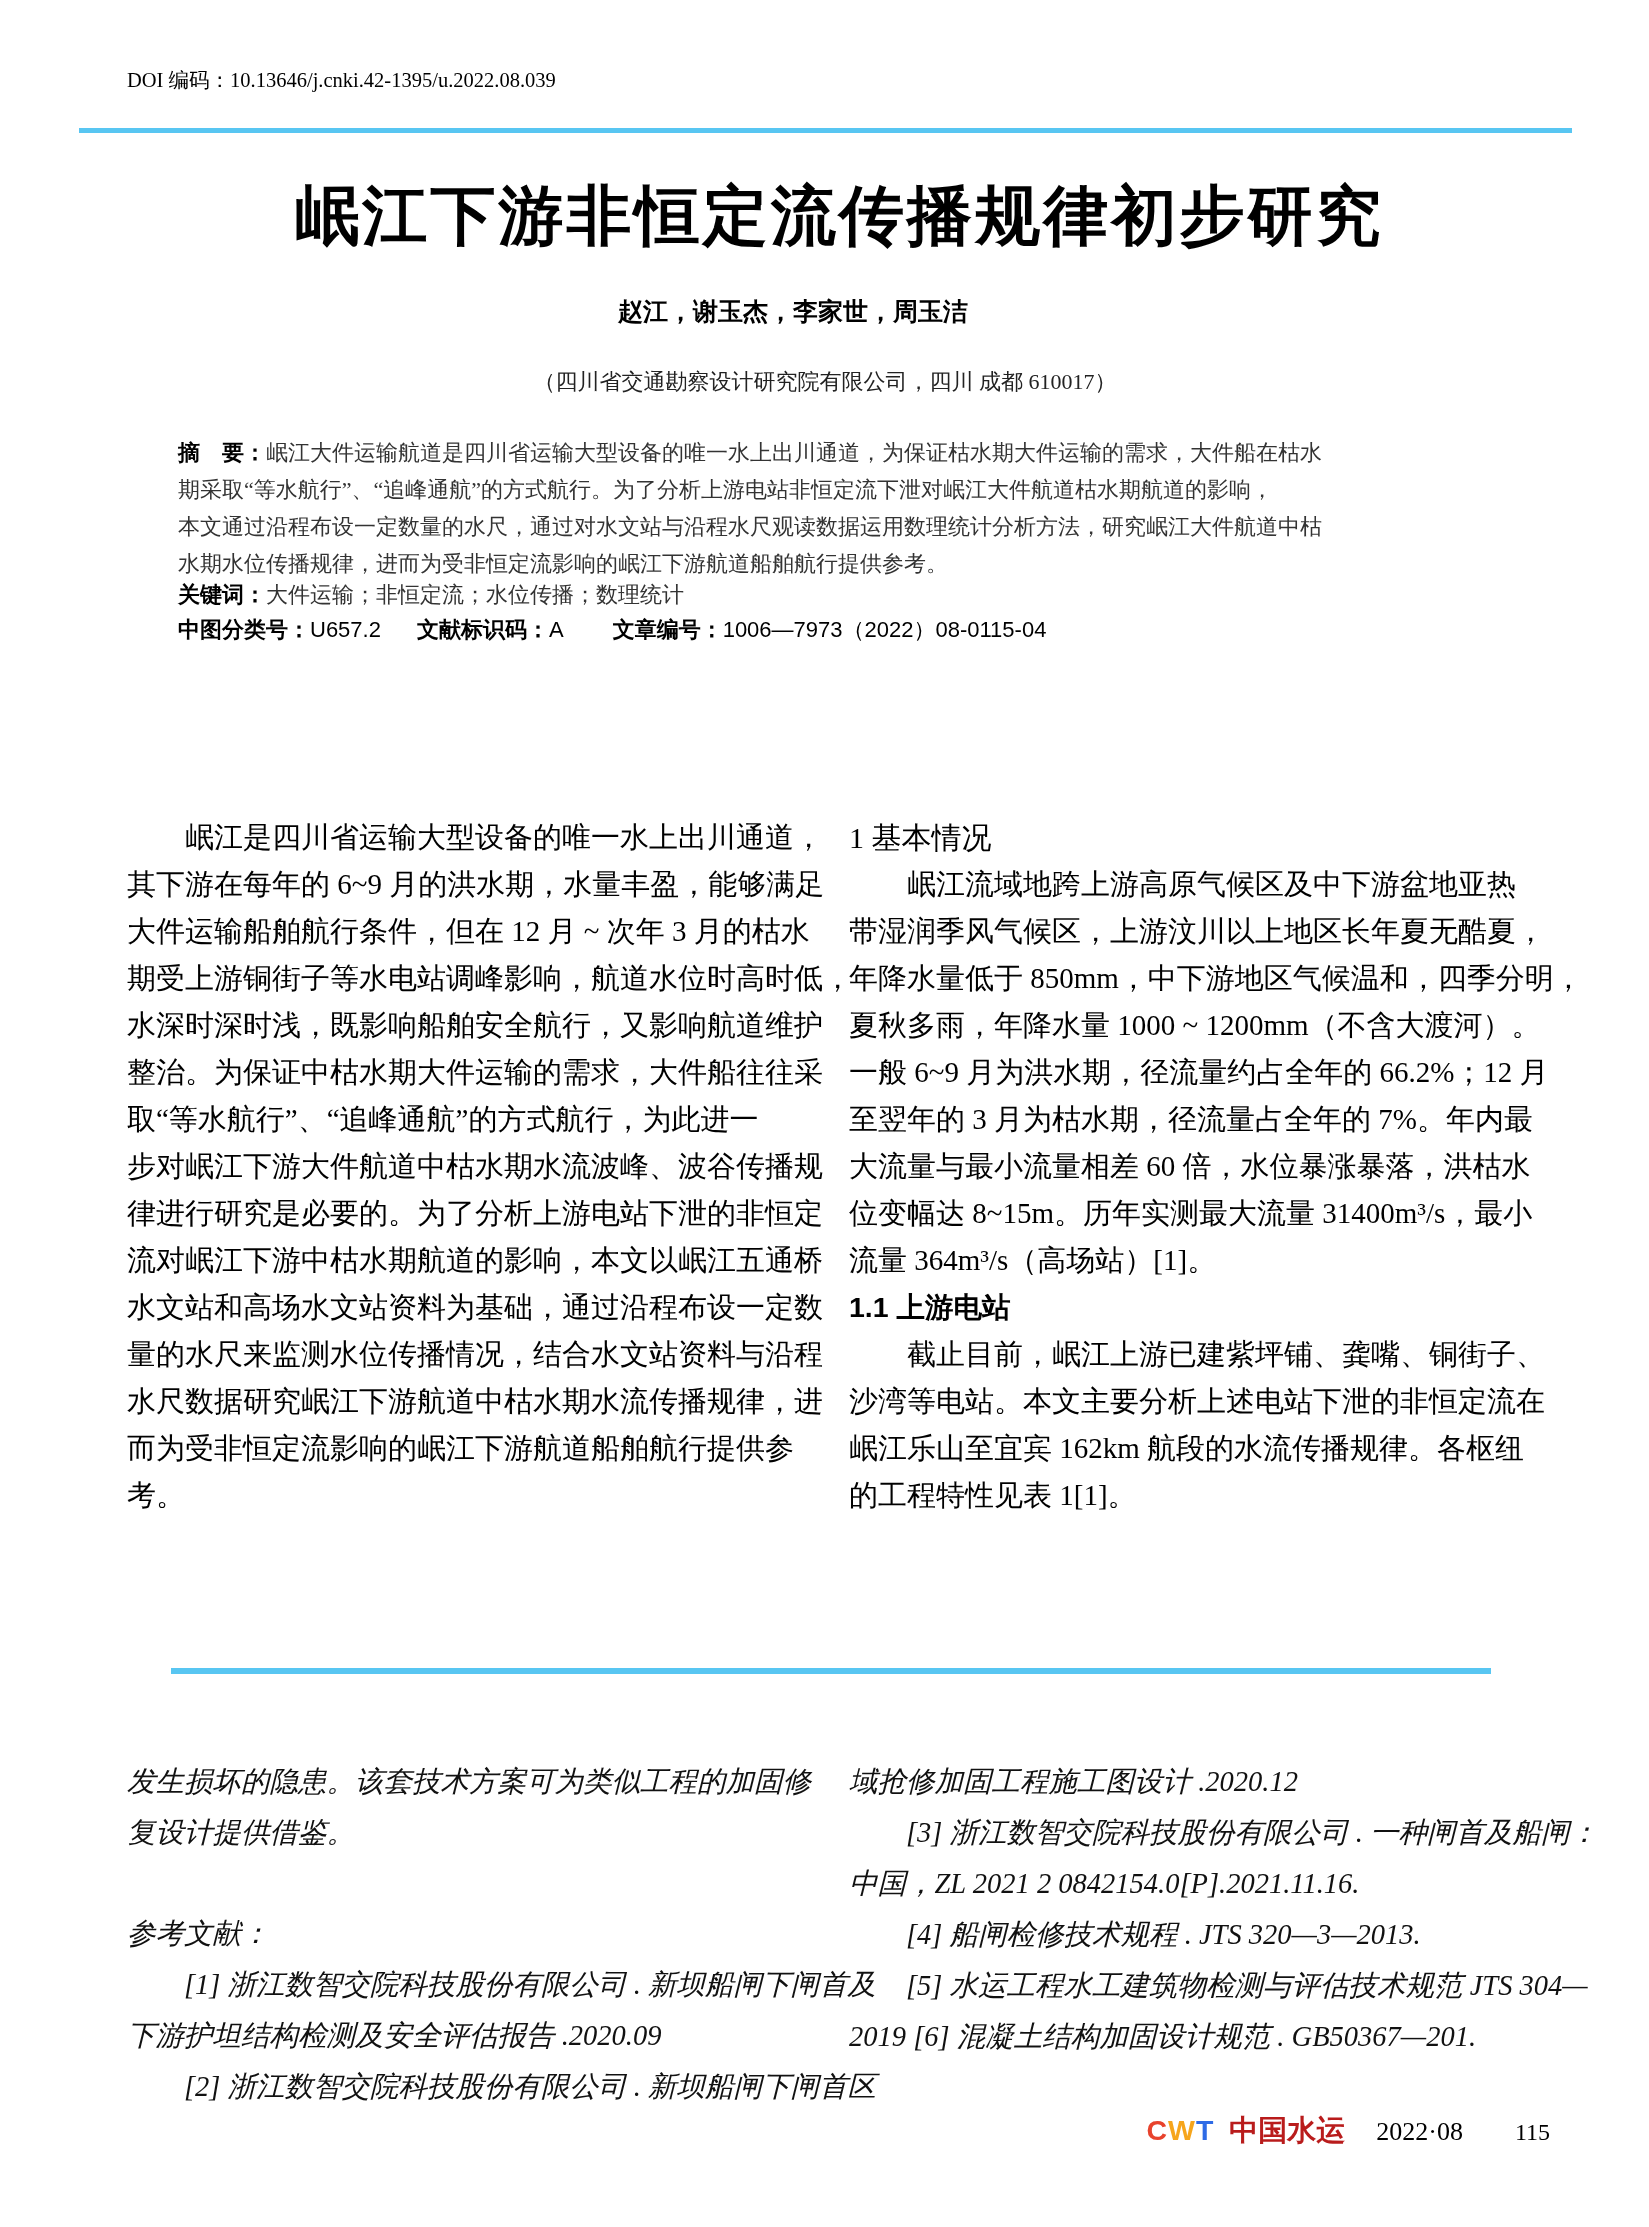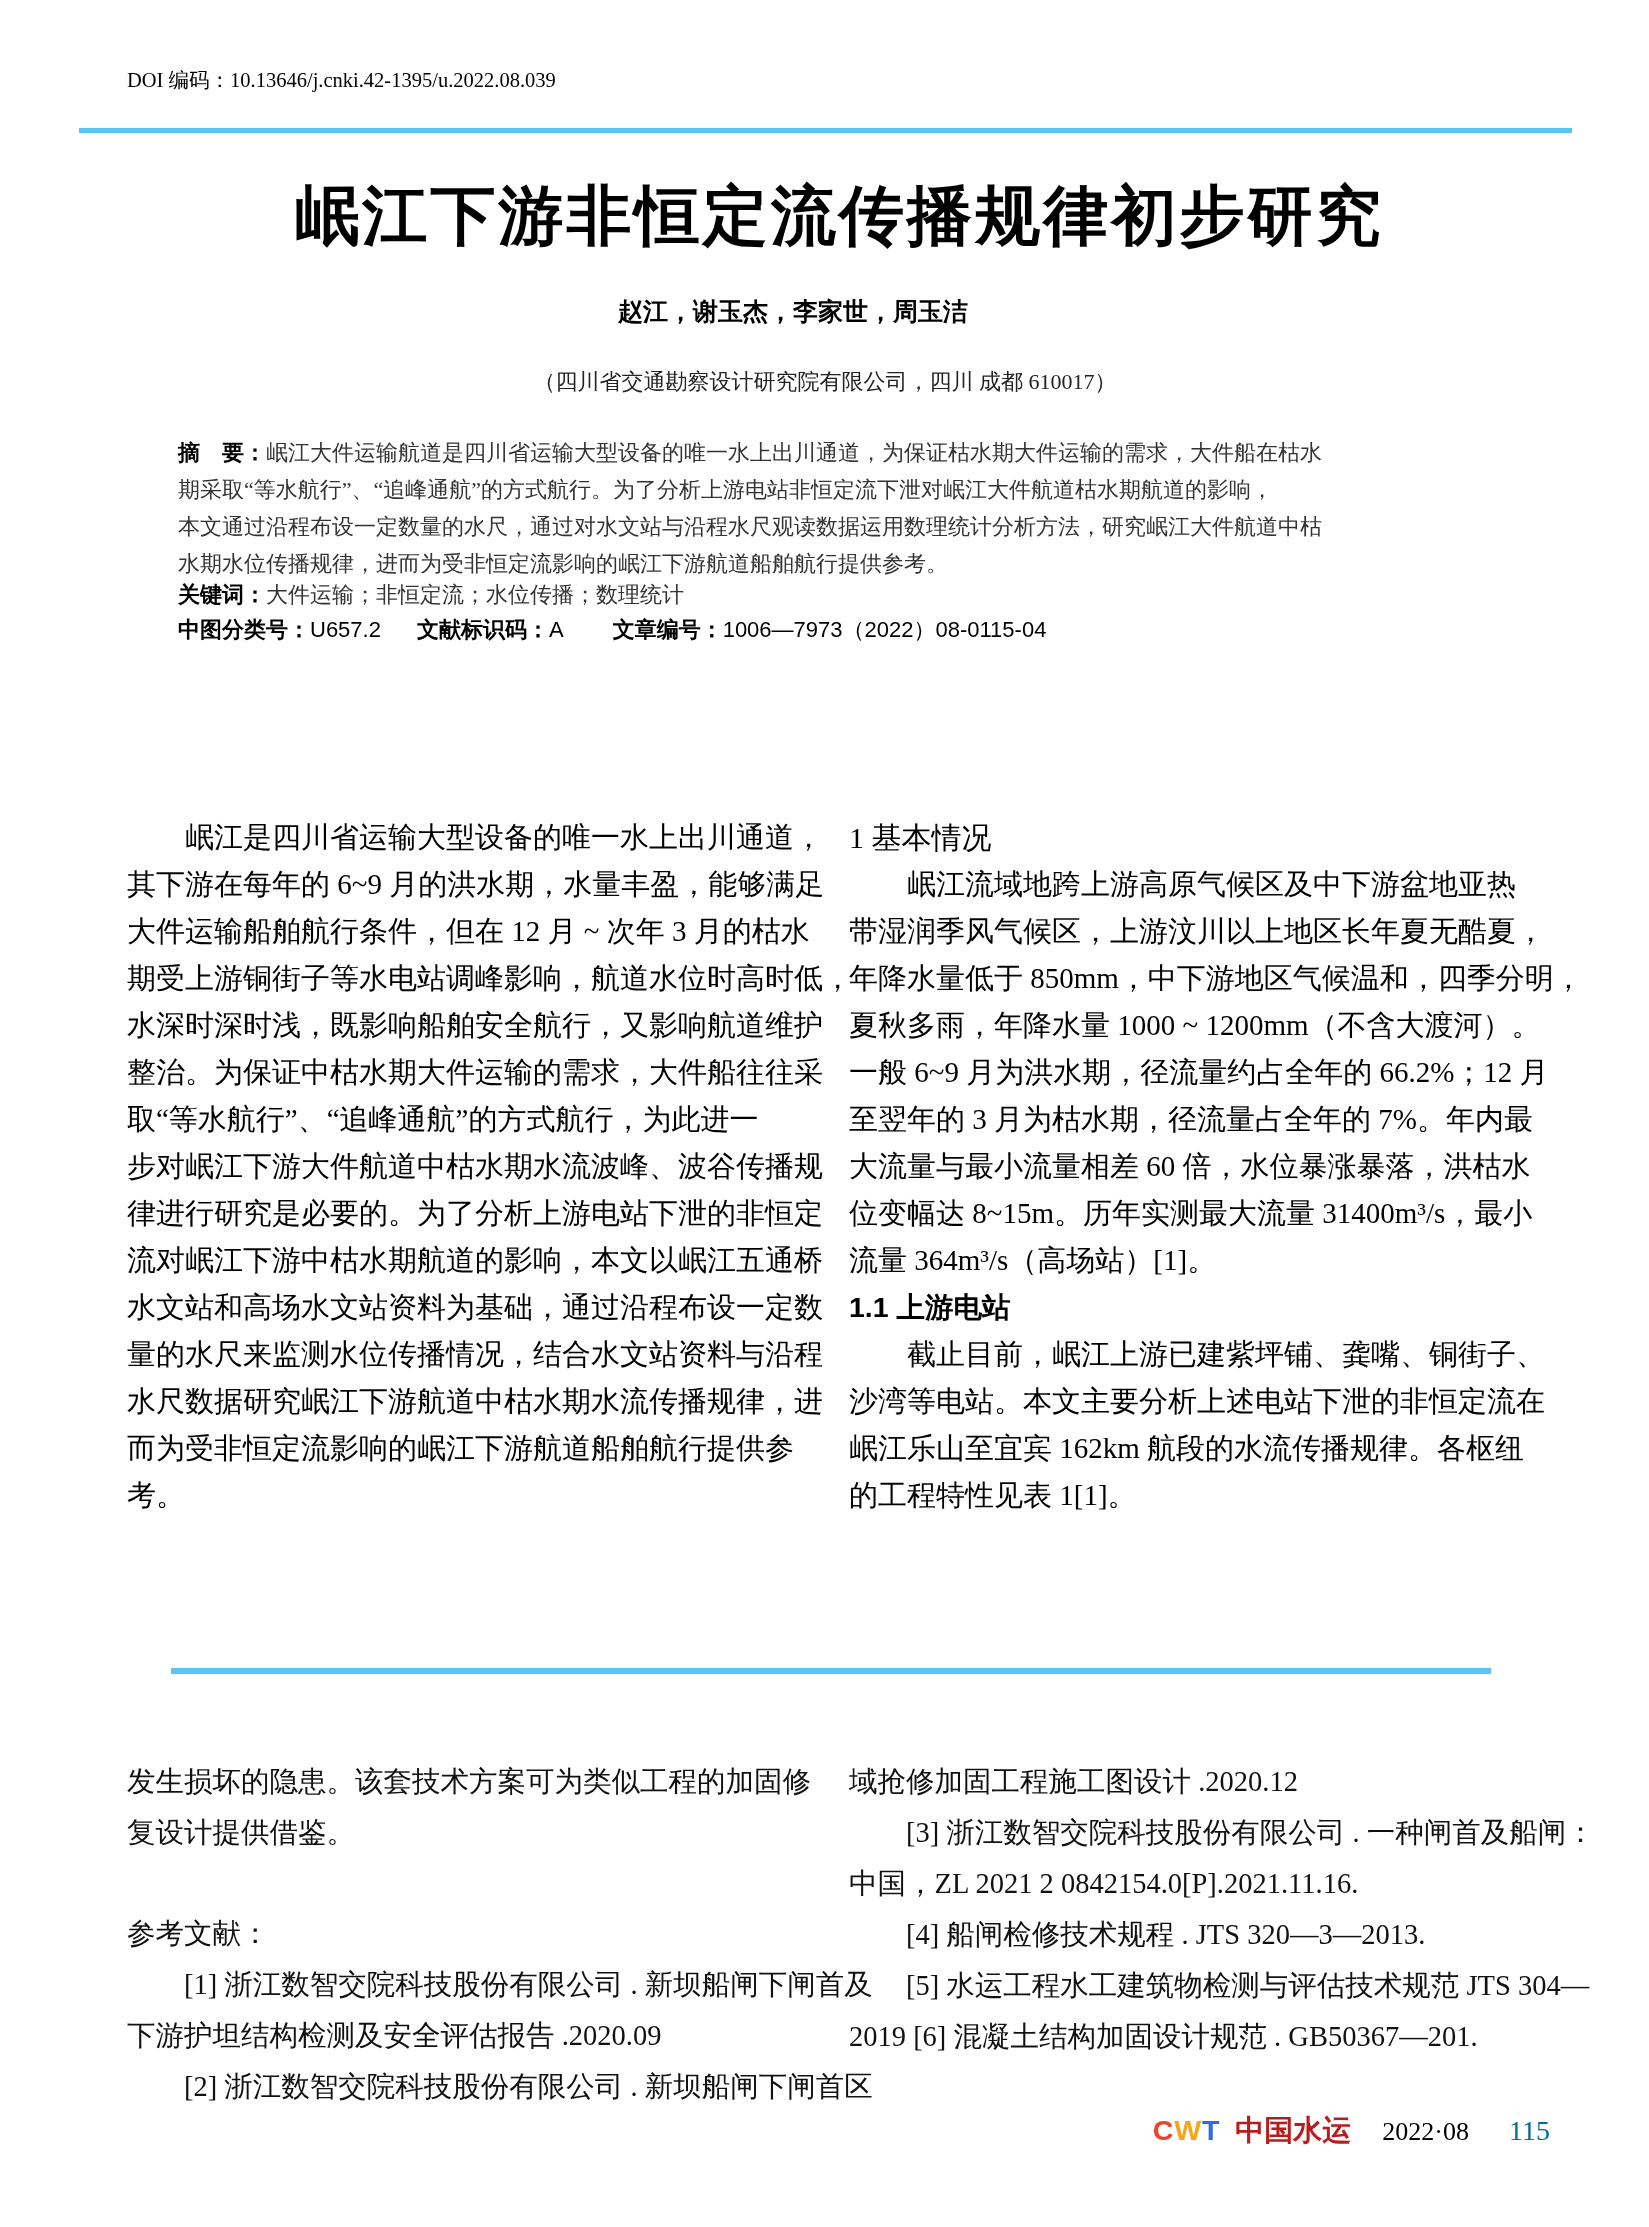--- a/index.html
+++ b/index.html
@@ -56,42 +56,42 @@
   .col{width:682px;font-size:29px;color:#000;}
   .col .line{height:47px;line-height:47px;white-space:nowrap;}
   .col-left{left:127px;top:814px;}
   .col-right{left:849px;top:814px;}
   .h1{font-size:30px;color:#000;}
   .h2{
     font-family:"Liberation Sans","DejaVu Sans",sans-serif;
     font-weight:bold;font-size:28.5px;
   }
   .bcol{width:682px;font-size:28.5px;color:#111;}
-  .bcol .line{height:51px;line-height:51px;white-space:nowrap;}
+  .bcol .line{height:51px;line-height:51px;white-space:nowrap;font-style:italic;}
   .bcol-left{left:127px;top:1756px;}
   .bcol-right{left:849px;top:1756px;}
   .bcol .gap{height:50px;}
   .footer{
     left:0;top:2111px;width:1550px;
     text-align:right;white-space:nowrap;
   }
   .footer span{vertical-align:baseline;}
   .logo{
     font-family:"Liberation Sans","DejaVu Sans",sans-serif;
     font-weight:bold;font-size:28.5px;letter-spacing:0.9px;
   }
   .logo-c{color:#E8432D;}
   .logo-w{color:#F6A51C;}
   .logo-t{color:#2E6BE6;}
   .journal{
     font-family:"Liberation Sans","DejaVu Sans",sans-serif;
     font-weight:bold;font-size:29px;color:#b91c1c;margin-left:15px;
   }
   .issue{font-size:26px;color:#000;margin-left:31px;}
-  .pageno{font-size:28px;color:#0369a1;margin-left:40px;}
+  .pageno{font-size:24px;color:#000000;margin-left:52px;}
 </style>
 </head>
 <body>
 
 <div class="page">
 
   <div class="abs doi">DOI 编码：10.13646/j.cnki.42-1395/u.2022.08.039</div>
 
   <div class="abs rule rule-top"></div>
 

